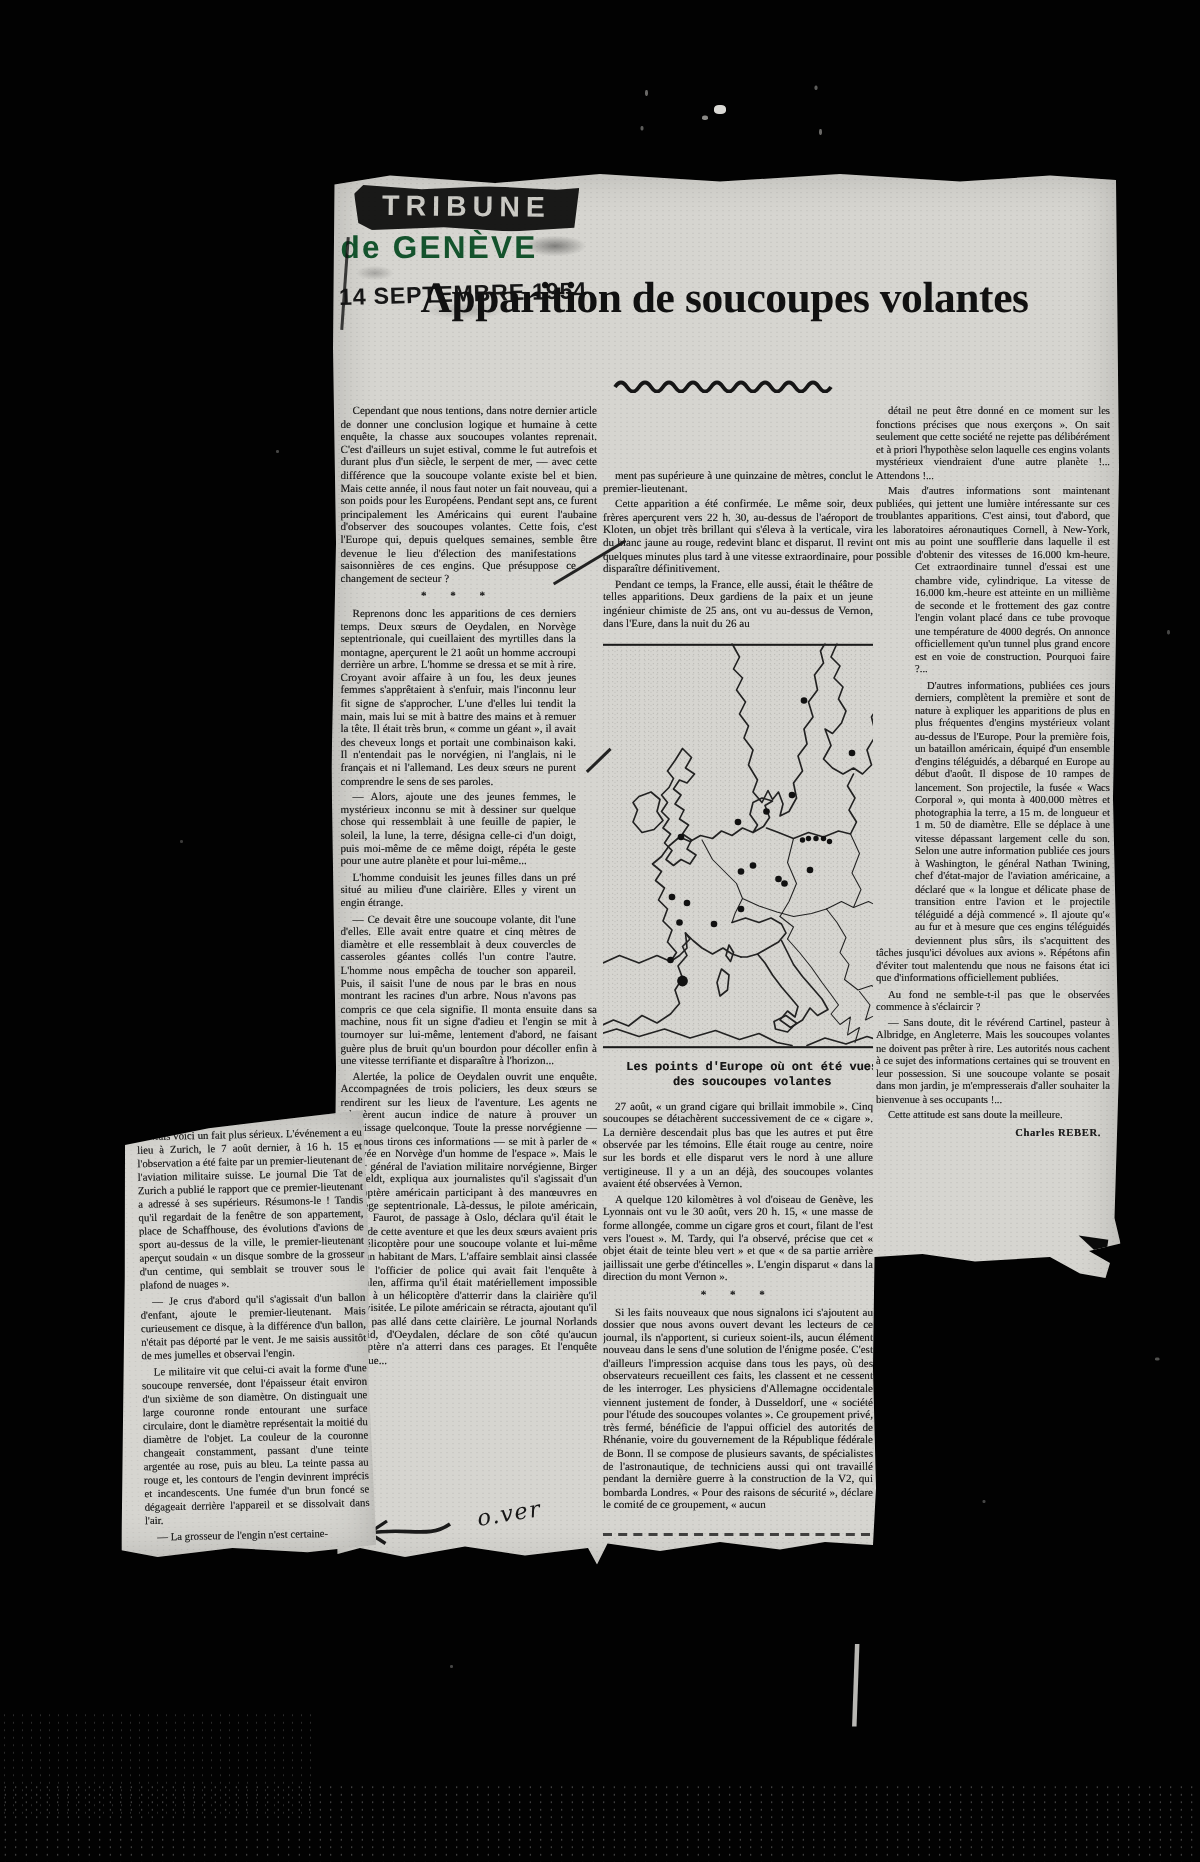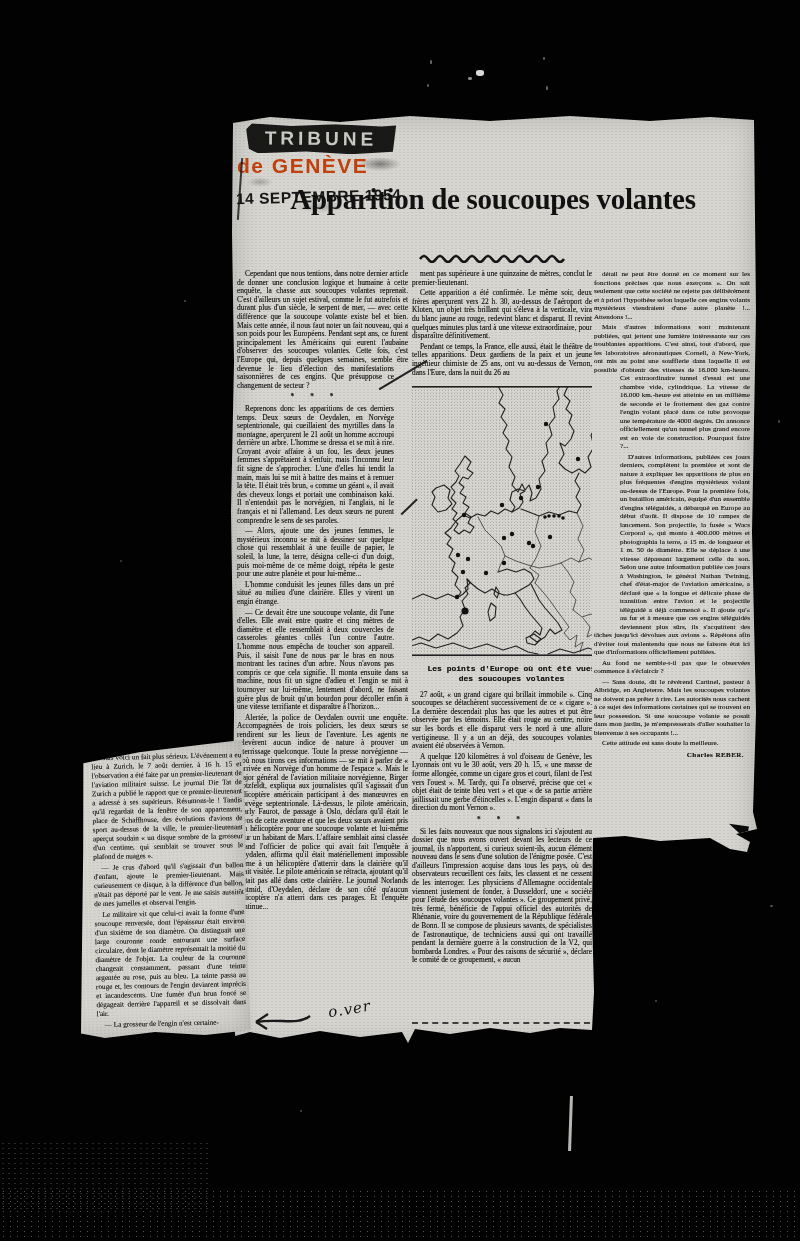--- a/index.html
+++ b/index.html
@@ -4,38 +4,38 @@
 <style>
   html,body{margin:0;padding:0;background:#000;}
   #stage{position:relative;width:800px;height:1241px;background:#020202;overflow:hidden;
          font-family:"Liberation Serif",serif;}
   .paper{position:absolute;background:#d6d5d0;color:#1d1d1d;
          box-shadow:inset 0 0 30px rgba(0,0,0,.22);}
   .grain{position:absolute;inset:0;pointer-events:none;opacity:.5;
          background-image:radial-gradient(rgba(0,0,0,.14) .5px, transparent .6px);
          background-size:4px 3px;}
   
-  #main-clip{left:230px;top:112px;width:528px;height:936px;
+  #main-clip{left:220px;top:112px;width:528px;height:936px;
     clip-path:polygon(3px 11px,40px 5px,110px 10px,180px 4px,260px 9px,340px 4px,420px 9px,480px 5px,524px 8px,
       526px 200px,522px 420px,526px 600px,523px 700px,527px 717px,
       506px 722px,520px 730px,517px 740px,500px 737px,480px 726px,
       430px 729px,395px 724px,363px 726px,
       362px 800px,364px 880px,362px 918px,
       330px 916px,300px 921px,260px 916px,220px 922px,185px 917px,178px 931px,172px 920px,
       130px 925px,90px 919px,50px 926px,20px 920px,5px 924px,
       2px 800px,4px 600px,1px 400px,4px 250px,2px 120px);}
   
   .stamp-box{position:absolute;left:16px;top:12px;width:150px;height:30px;background:#191918;
      transform:rotate(.6deg);
      clip-path:polygon(0 20%,4% 0,30% 8%,60% 0,90% 6%,100% 2%,98% 90%,70% 100%,40% 92%,8% 100%,2% 85%);
      display:flex;align-items:center;justify-content:center;}
   .stamp-box span{color:#d9d8d3;font-family:"Liberation Sans",sans-serif;font-weight:700;
      font-size:19px;letter-spacing:4px;opacity:.92;}
   .stamp-l2{position:absolute;left:7px;top:42px;font-family:"Liberation Sans",sans-serif;
-     font-weight:700;font-size:21px;letter-spacing:1.5px;color:#c2410c;}
+     font-weight:700;font-size:21px;letter-spacing:1.5px;color:#14532d;}
   .stamp-date{position:absolute;left:6px;top:76px;width:170px;font-family:"Liberation Sans",sans-serif;
      font-weight:700;font-size:15.5px;letter-spacing:.5px;color:#171717;transform:rotate(-1.6deg);}
   .stamp-smudge{position:absolute;left:0;top:0;width:220px;height:110px;pointer-events:none;
      background:
        radial-gradient(ellipse 30px 10px at 150px 52px, rgba(20,20,20,.45), transparent 70%),
        radial-gradient(ellipse 18px 7px at 30px 70px, rgba(20,20,20,.25), transparent 70%),
        radial-gradient(ellipse 40px 8px at 90px 95px, rgba(20,20,20,.2), transparent 70%);}
   .pen-vert{position:absolute;left:9px;top:46px;width:2px;height:62px;background:#141414;
      opacity:.8;transform:rotate(4deg);}
   
@@ -56,21 +56,21 @@
   
   .col{position:absolute;top:158px;font-size:7.4px;line-height:8.6px;text-align:justify;
        overflow:hidden;color:#1e1e1e;text-shadow:0 0 .4px rgba(10,10,10,.55);}
   .col p{margin:0 0 2px 0;text-indent:8px;}
   .col p.stars{text-align:center;text-indent:0;letter-spacing:7px;font-weight:700;margin:3px 0;}
   #col1{left:7px;width:171px;height:764px;}
   #col2{left:182px;width:180px;height:876px;}
   #col3{left:364px;width:156px;height:570px;font-size:7.1px;line-height:8.5px;}
   .sp-r{float:right;width:14px;height:300px;}
   .sp-l{float:left;width:26px;height:252px;}
-  #col2 .txt1{height:116px;overflow:hidden;}
+  #col2 .txt1{height:116px;overflow:hidden;margin-top:43px;}
   .byline{text-align:right !important;font-weight:700;letter-spacing:.4px;padding-right:6px;margin-top:3px !important;}
   
   .map-wrap{width:207px;margin-left:-4px;background-image:radial-gradient(rgba(0,0,0,.2) .4px, transparent .5px);
      background-size:3px 3px;}
   .map-caption{width:207px;margin-left:-4px;text-align:center;font-family:Liberation Mono, monospace;
      font-weight:700;font-size:8px;line-height:10px;color:#161616;padding:5px 0 7px 0;}
   
   .pen-line{position:absolute;height:1.6px;background:#222;}
   #pen1{left:145px;top:262px;width:56px;transform:rotate(-31deg);}
   #pen2{left:168px;top:394px;width:22px;transform:rotate(-44deg);}

